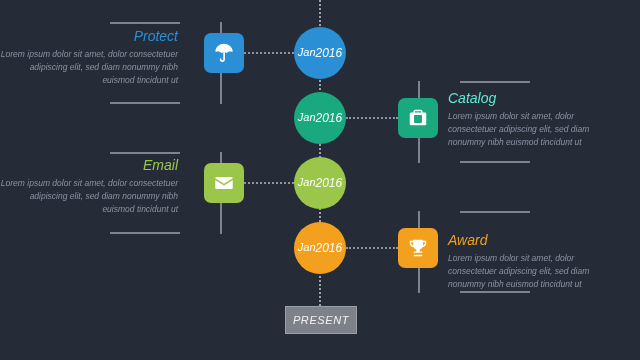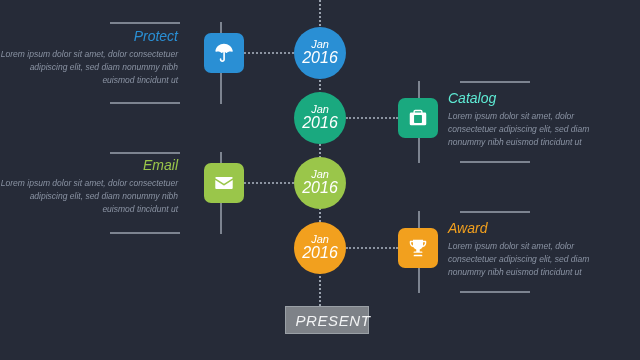--- a/index.html
+++ b/index.html
@@ -12,25 +12,25 @@
   #stage{position:absolute;inset:0;font-style:italic;}
 
   
   .spine{
     position:absolute;left:320px;top:0;width:0;height:306px;
     border-left:2px dotted #9aa2ae;transform:translateX(-1px);
   }
   .node{
     position:absolute;left:320px;width:52px;height:52px;margin-left:-26px;
     border-radius:50%;
-    display:flex;flex-direction:column;align-items:center;justify-content:center;
+    display:flex;align-items:center;justify-content:center;
     color:#ffffff;line-height:1.02;z-index:4;
   }
   .node .n-m{font-size:11px;}
-  .node .n-y{font-size:16px;}
+  .node .n-y{font-size:12px;}
 
   
   .bracket{position:absolute;z-index:1;}
   .bracket .vbar{position:absolute;top:0;width:2px;height:100%;background:#7d8490;}
   .bracket .hbar{position:absolute;height:2px;width:70px;background:#7d8490;}
   .bracket.left .vbar{right:0;}
   .bracket.left .hbar{left:-70px;}
   .bracket.left .hbar.t{top:0;}
   .bracket.left .hbar.b{bottom:0;}
   .bracket.right .vbar{left:0;}
@@ -53,21 +53,21 @@
   .block .title{font-size:14px;margin:0 0 4px 0;font-weight:400;}
   .block .body{font-size:8.5px;line-height:1.55;color:#8a93a3;margin:0;}
   .block.l{text-align:right;width:180px;}
   .block.r{text-align:left;width:150px;}
 
   
   .present{
     position:absolute;left:285px;top:306px;width:70px;height:26px;
     background:#7e8288;border:1px solid #9aa0a6;
     display:flex;align-items:center;justify-content:center;
-    color:#f2f3f4;font-size:15px;letter-spacing:.6px;z-index:4;padding-left:12px;
+    color:#f2f3f4;font-size:11px;letter-spacing:.6px;z-index:4;
   }
 </style>
 </head>
 <body style="background: rgb(38, 43, 56);">
 
 <div id="stage">
 
   <div class="spine"></div>
 
   <div class="bracket left" style="left:180px;top:22px;width:42px;height:82px;">
@@ -134,21 +134,21 @@
     <div class="vbar"></div>
     <div class="hbar t"></div>
     <div class="hbar b"></div>
   </div>
   <div class="tile" id="tile-award" style="left: 398px; top: 228px; background: rgb(242, 160, 30);">
     <svg viewBox="0 0 24 24">
       <path d="M6.5 3h11v1.2h2.8c.4 0 .7.3.7.7v1.6c0 2.3-1.7 4.2-3.9 4.5-.6 1.3-1.8 2.3-3.2 2.6v2.1h2.2c.4 0 .7.3.7.7v.8H7.2v-.8c0-.4.3-.7.7-.7h2.2v-2.1c-1.4-.3-2.6-1.3-3.2-2.6C4.7 10.7 3 8.8 3 6.5V4.9c0-.4.3-.7.7-.7h2.8V3zm0 2.7H4.5v.8c0 1.3.8 2.4 2 2.8V5.7zm11 0v3.6c1.2-.4 2-1.5 2-2.8v-.8h-2zM8.2 19.4h7.6c.5 0 .9.4.9.9v.7H7.3v-.7c0-.5.4-.9.9-.9z"></path>
     </svg>
   </div>
   <div class="dots" id="dots-award" style="left:346px;top:247px;width:52px;"></div>
-  <div class="block r" style="left:448px;top:220px;">
+  <div class="block r" style="left:448px;top:232px;">
     <p class="title" id="title-award" style="color: rgb(242, 160, 30);">Award</p>
     <p class="body">Lorem ipsum dolor sit amet, dolor consectetuer adipiscing elit, sed diam nonummy nibh euismod tincidunt ut</p>
   </div>
   <div class="node" id="node-3" style="top: 222px; background: rgb(242, 160, 30);">
     <span class="n-m">Jan</span>
     <span class="n-y">2016</span>
   </div>
 
   <div class="present" style="background: rgb(126, 130, 136); color: rgb(242, 243, 244);">
     <span>PRESENT</span>

